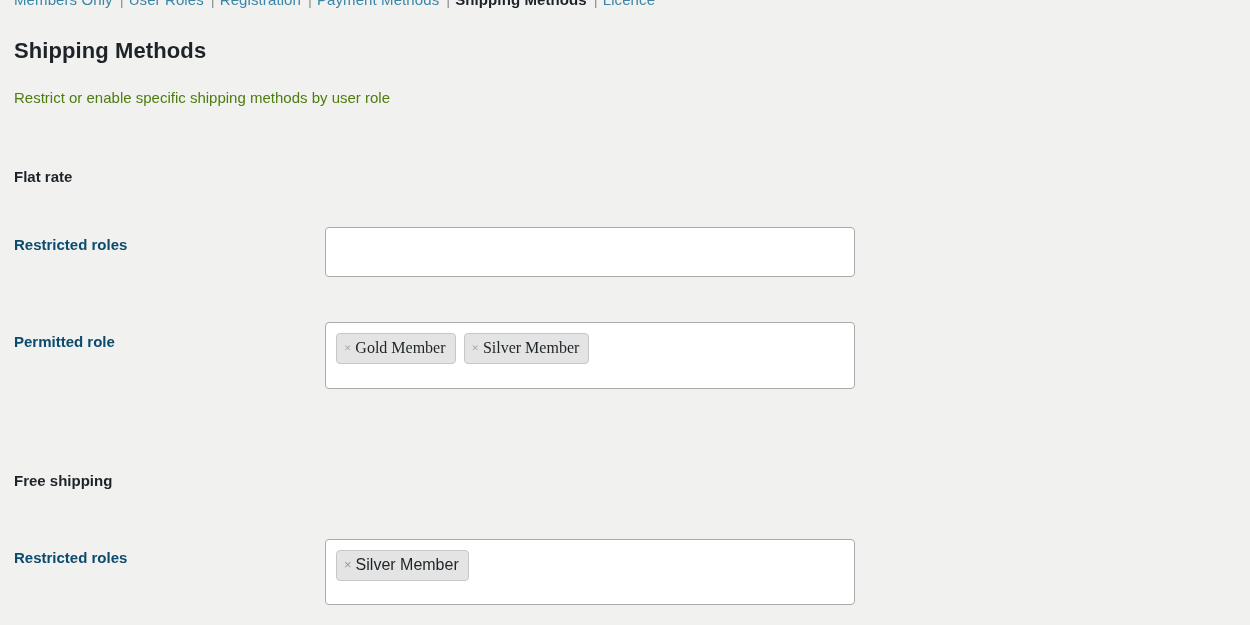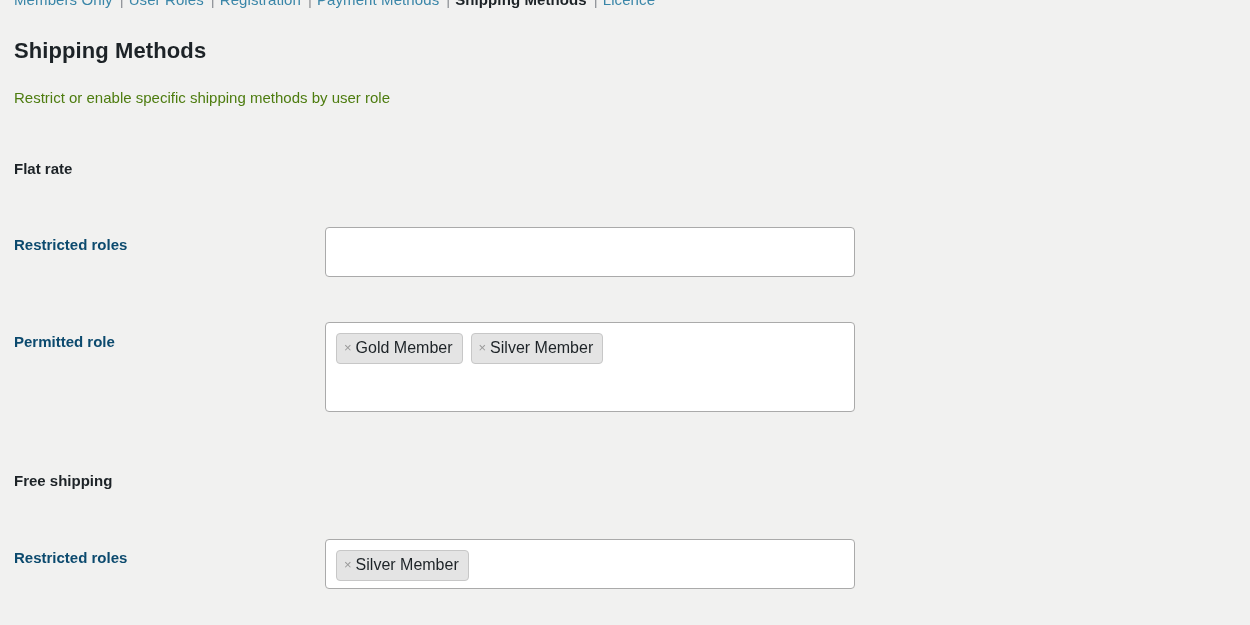--- a/index.html
+++ b/index.html
@@ -110,21 +110,21 @@
 </style>
 </head>
 <body>
 
 <div class="nav-strip" id="nav-strip"><span class="nav-link">Members Only</span><span class="nav-sep">|</span><span class="nav-link">User Roles</span><span class="nav-sep">|</span><span class="nav-link">Registration</span><span class="nav-sep">|</span><span class="nav-link">Payment Methods</span><span class="nav-sep">|</span><span class="nav-link active">Shipping Methods</span><span class="nav-sep">|</span><span class="nav-link">Licence</span></div>
 
 <div class="page-title">Shipping Methods</div>
 <div class="page-desc">Restrict or enable specific shipping methods by user role</div>
 
 <div id="sections-root">
-    <div class="section-title" style="top: 160px;">Flat rate</div>
+    <div class="section-title" style="top: 168px;">Flat rate</div>
     <div class="field-label" style="top: 236px;">Restricted roles</div>
     <div class="token-box" style="top: 227px; height: 50px;"></div>
     <div class="field-label" style="top: 333px;">Permitted role</div>
-    <div class="token-box" style="top: 322px; height: 90px;"><span class="token"><span class="token-remove">×</span><span>Gold Member</span></span><span class="token"><span class="token-remove">×</span><span>Silver Member</span></span></div>
+    <div class="token-box" style="top: 322px; height: 67px; font-family: Liberation Serif, serif;"><span class="token"><span class="token-remove">×</span><span>Gold Member</span></span><span class="token"><span class="token-remove">×</span><span>Silver Member</span></span></div>
     <div class="section-title" style="top: 472px; text-align: right;">Free shipping</div>
     <div class="field-label" style="top: 549px;">Restricted roles</div>
-    <div class="token-box" style="top: 539px; height: 50px;"><span class="token"><span class="token-remove">×</span><span>Silver Member</span></span></div>
+    <div class="token-box" style="top: 539px; height: 66px;"><span class="token"><span class="token-remove">×</span><span>Silver Member</span></span></div>
   </div>
 
 </body></html>

